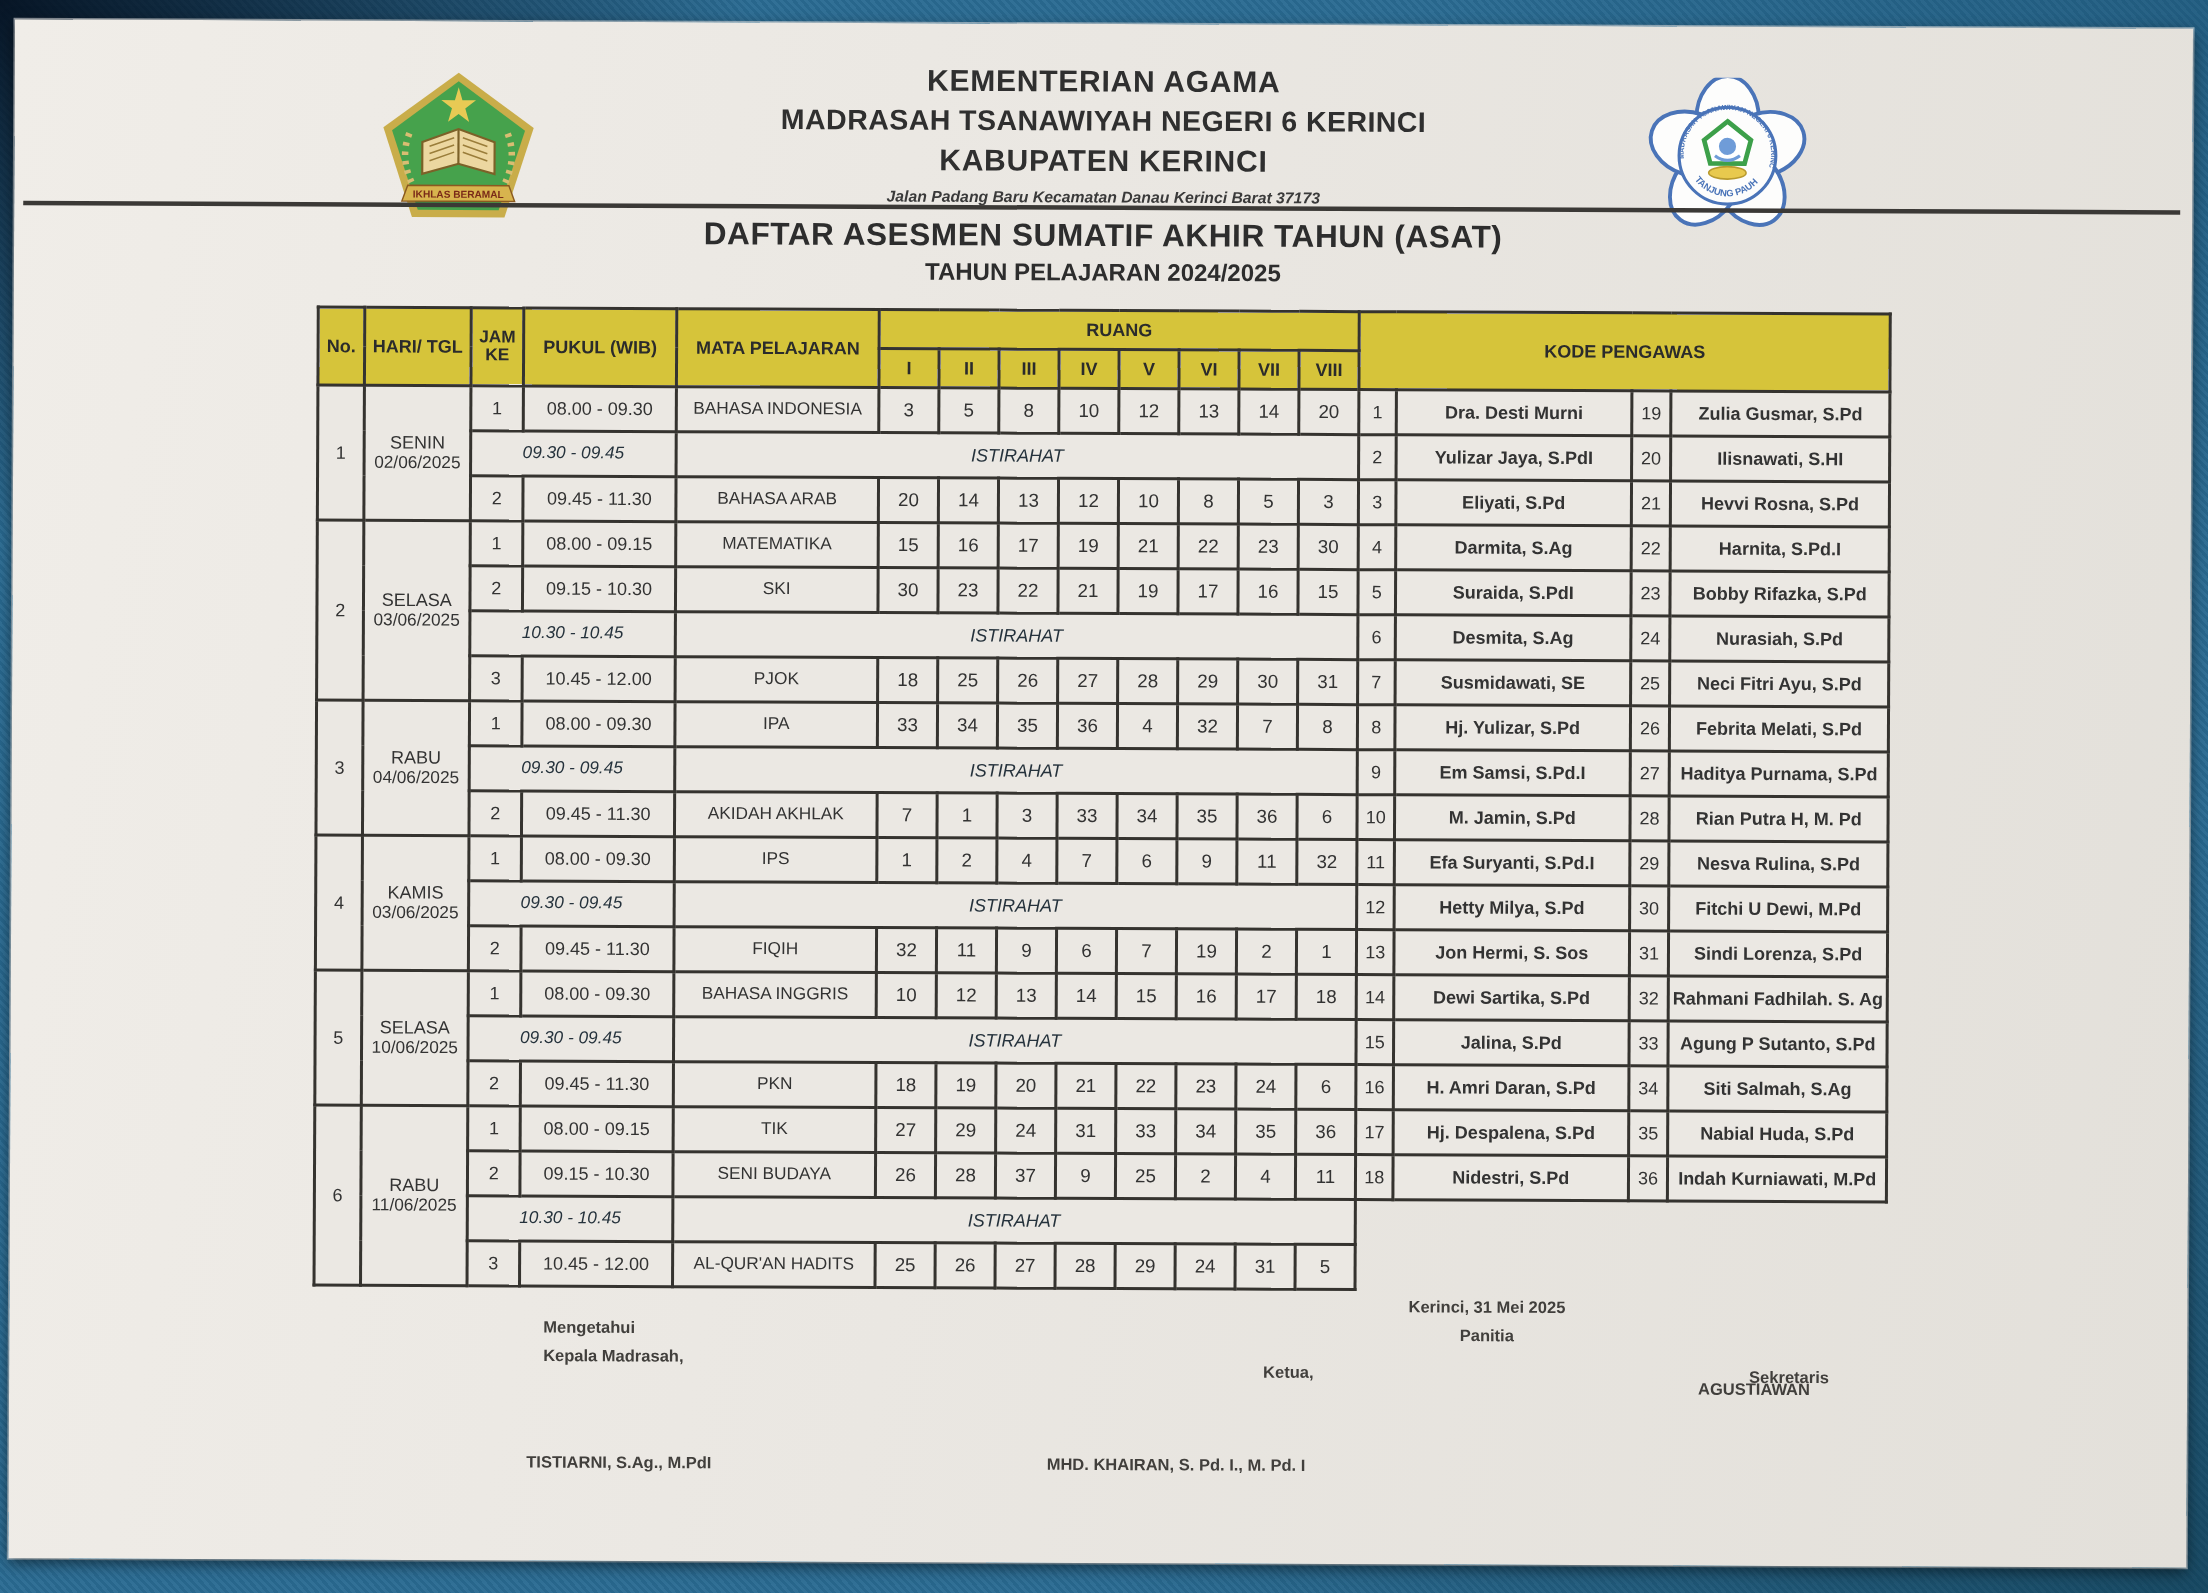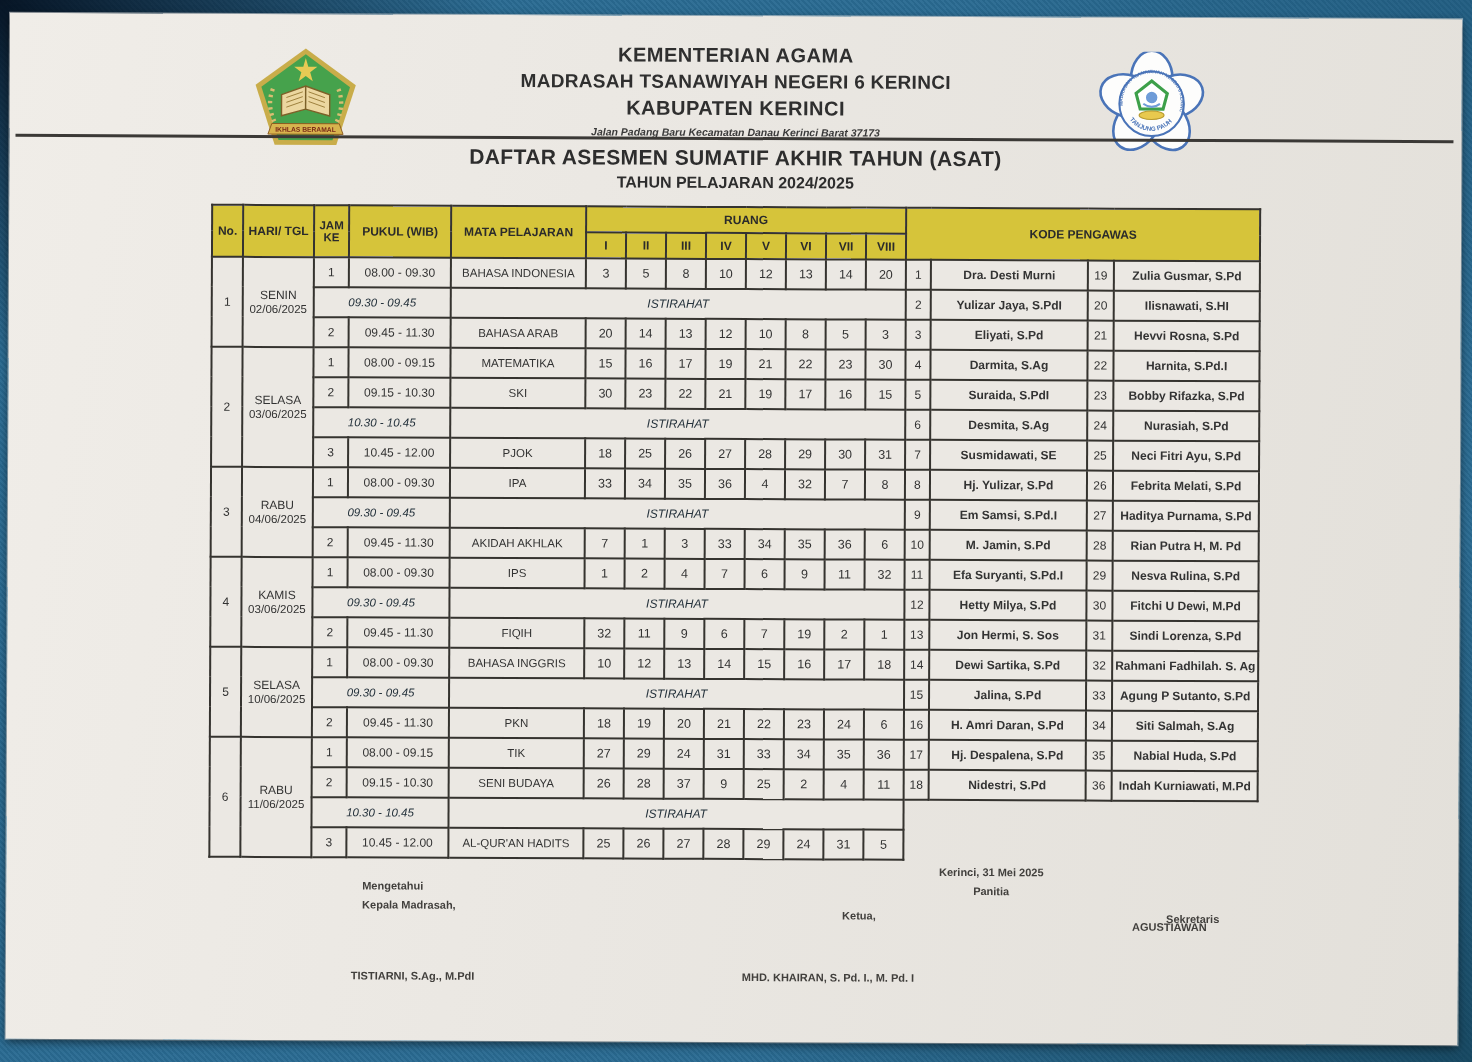--- a/index.html
+++ b/index.html
@@ -58,21 +58,21 @@
   .c-pnum{font-size:12px;}
   .c-pname{font-size:12px;font-weight:bold;}
   .c-empty{border:none !important;background:transparent !important;}
   
   .foot{position:absolute;font-size:11px;font-weight:700;color:#413f3c;line-height:19px;}
   .f-place{left:880px;top:846px;width:210px;text-align:center;}
   .f-meng{left:356px;top:862px;}
   .f-ketua{left:836px;top:890px;}
   .f-sekre{left:1140px;top:892px;margin-left:20px;}
   .f-name1{left:345px;top:952px;}
-  .f-name2{left:736px;top:952px;}
+  .f-name2{left:692px;top:952px;}
   .f-name3{left:1126px;top:900px;}
 </style>
 </head>
 <body>
 
 <div class="stage">
   <div class="paper">
 
     <svg class="logo logo-left" width="106" height="102" viewBox="0 0 110 105">
       <polygon points="55,2 107,40 87,102 23,102 3,40" fill="#c9ad4a"></polygon>

